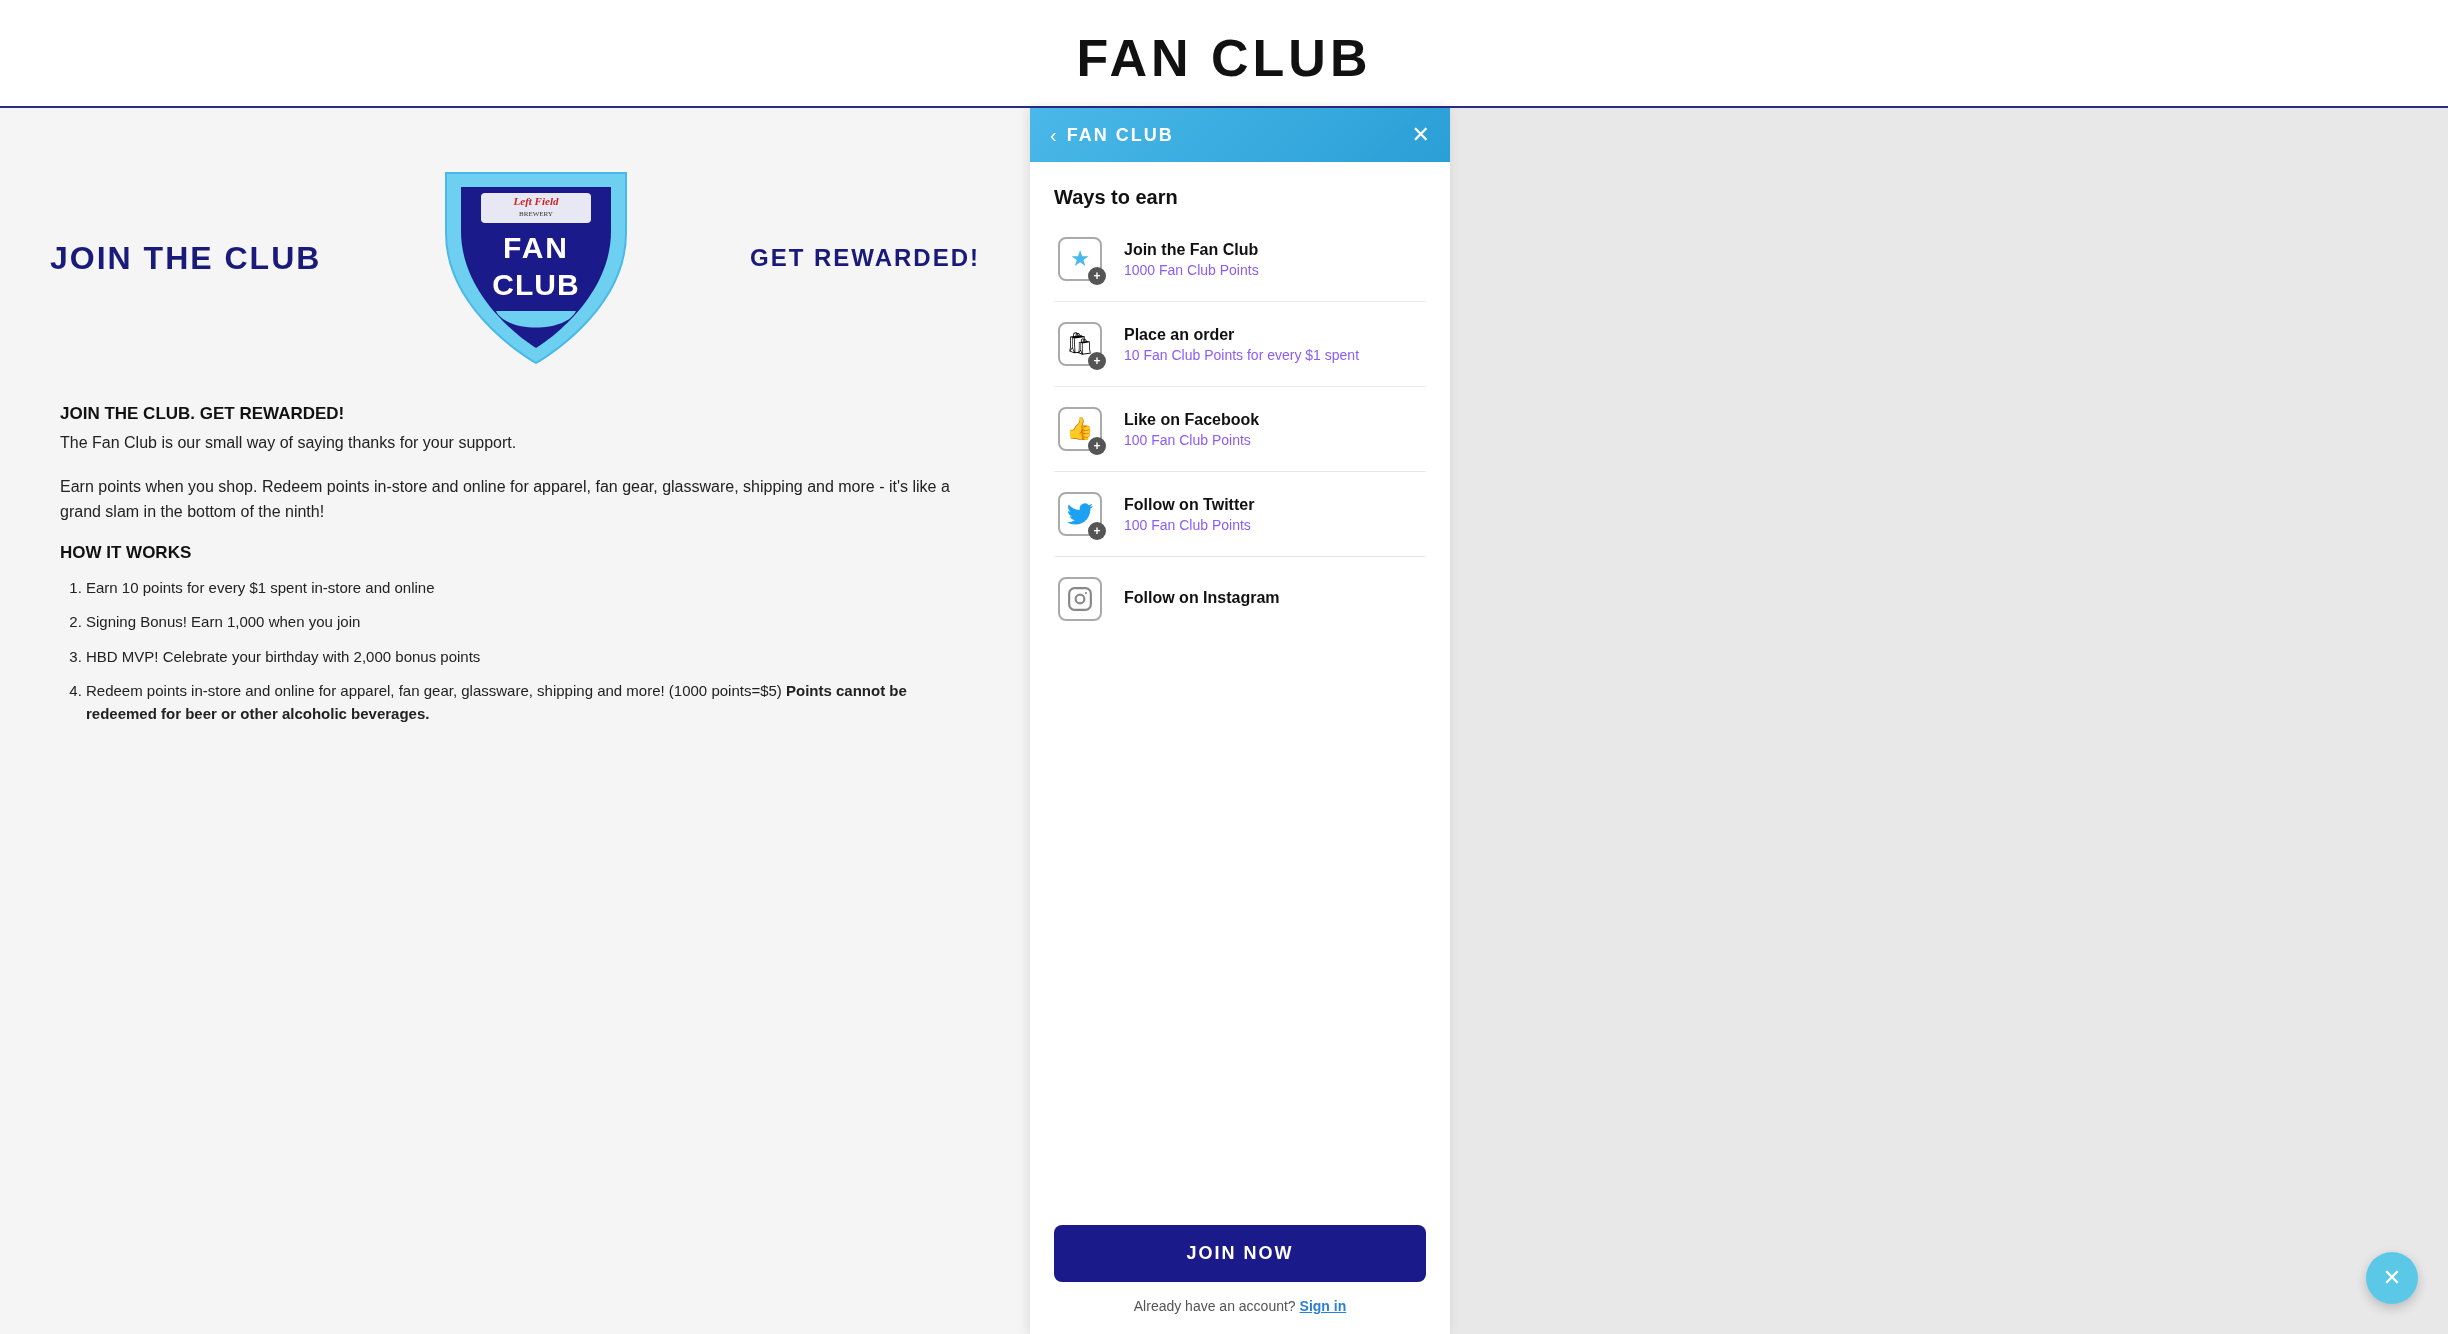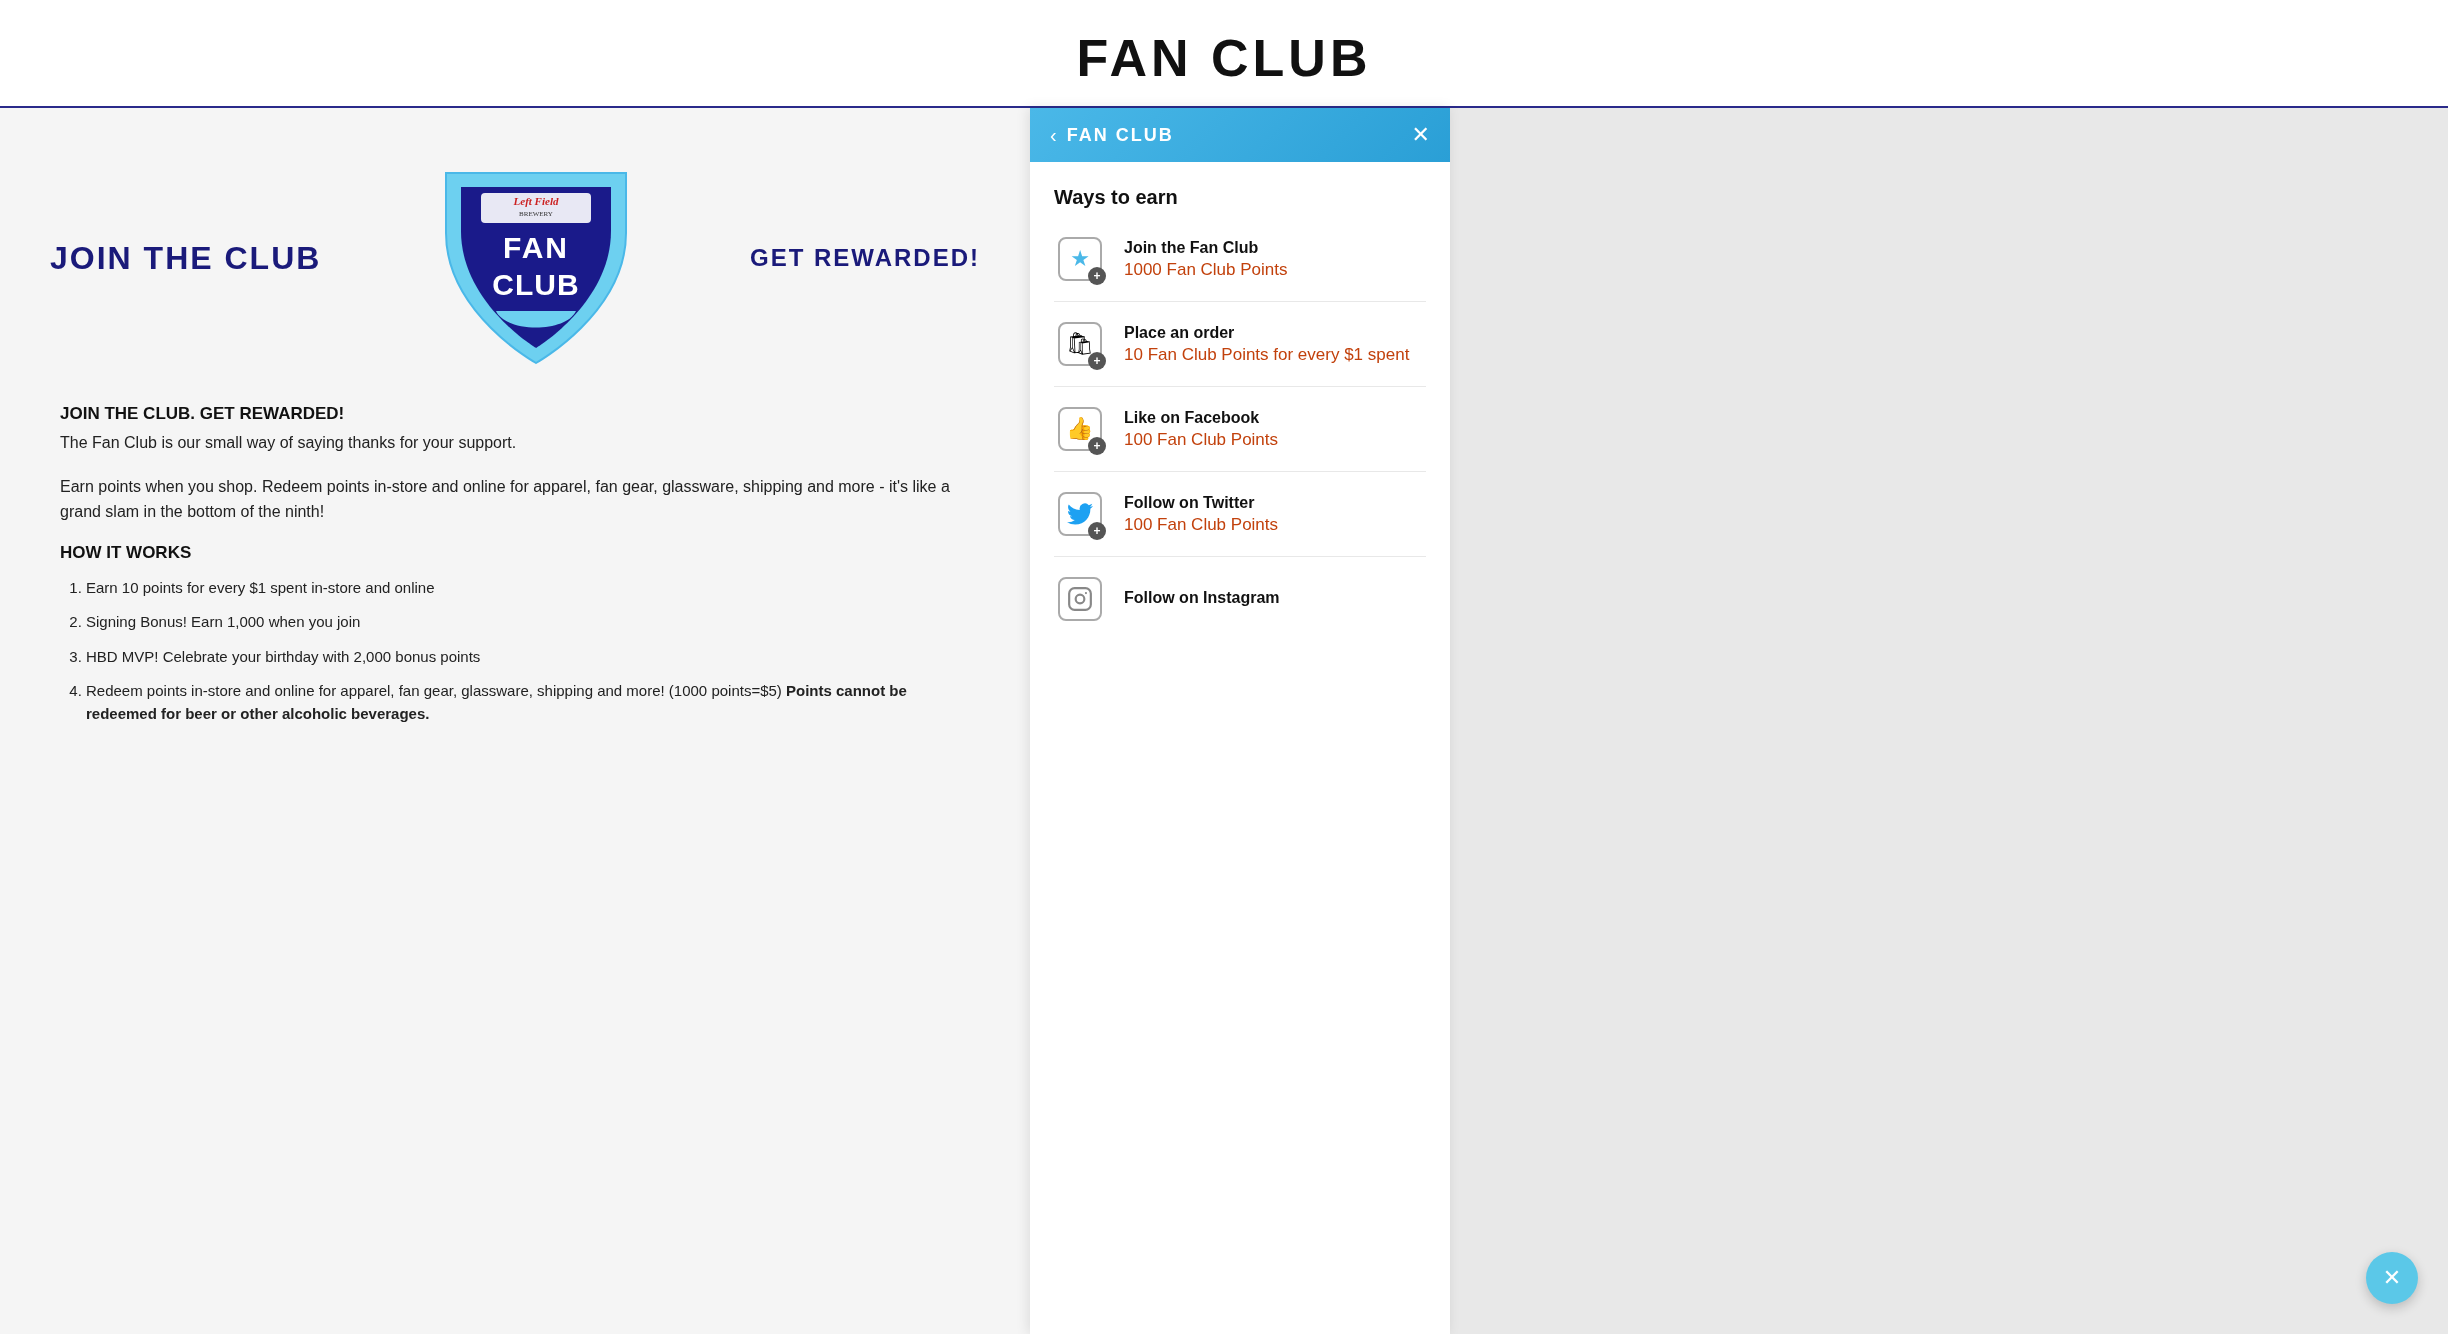--- a/index.html
+++ b/index.html
@@ -206,22 +206,22 @@
     }
 
     .earn-label {
       font-size: 16px;
       font-weight: 600;
       color: #111;
       margin-bottom: 3px;
     }
 
     .earn-points {
-      font-size: 17px;
-      color: #c2410c;
+      font-size: 14px;
+      color: #8b5cf6;
     }
 
     .panel-footer {
       padding: 20px 24px;
       background: #fff;
     }
 
     .join-now-btn {
       width: 100%;
       background: #1a1a8a;
@@ -476,17 +476,24 @@
             </svg>
           </div>
         </div>
         <div class="earn-info">
           <div class="earn-label">Follow on Instagram</div>
           <div class="earn-points"></div>
         </div>
       </div>
     </div>
 
+    <div class="panel-footer">
+      <button class="join-now-btn">JOIN NOW</button>
+      <div class="already-account">
+        <span>Already have an account?</span>
+        <a class="sign-in-link" href="#">Sign in</a>
+      </div>
+    </div>
   </div>
 
 </div>
 
 <button class="floating-close">✕</button>
 
 </body></html>

